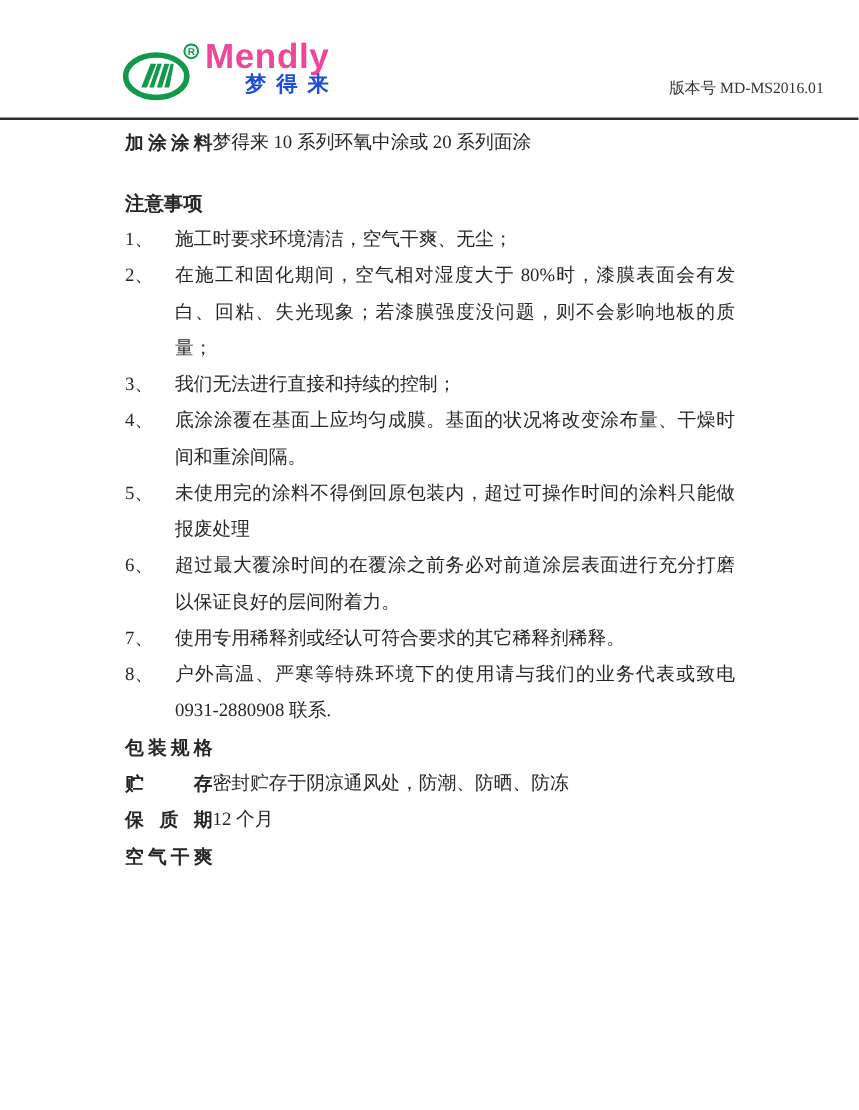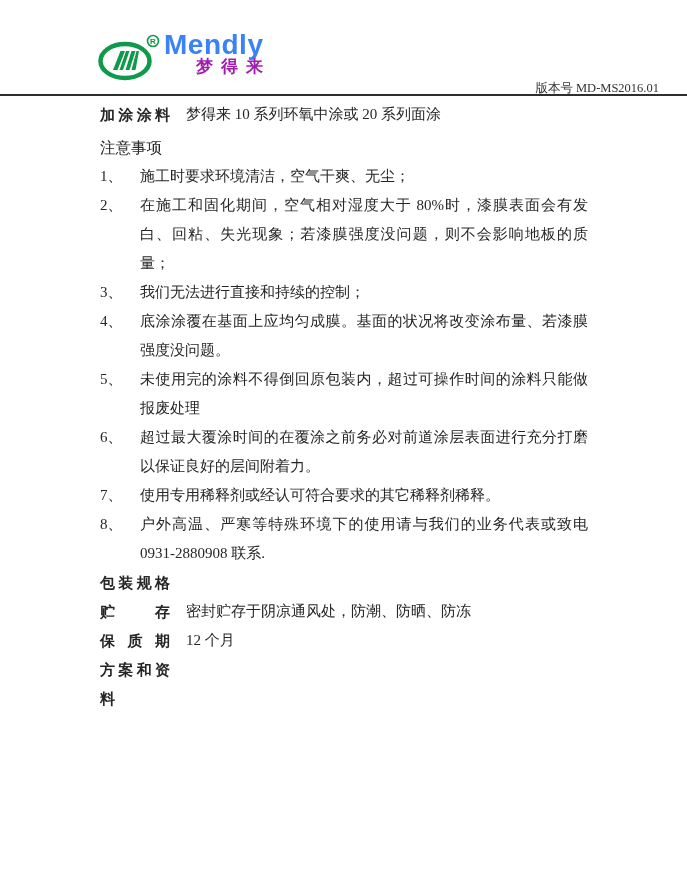--- a/index.html
+++ b/index.html
@@ -18,36 +18,36 @@
   
   .header { position: absolute; top: 0; left: 0; width: 687px; height: 96px; }
   .logo { position: absolute; left: 98px; top: 28px; display: flex; align-items: flex-start; }
   .logo-mark { display: block; }
   .logo-text { margin-left: 4px; margin-top: 4px; }
   .brand-en {
     font-family: "Liberation Sans", "DejaVu Sans", sans-serif;
     font-weight: 800;
     font-size: 28px;
     line-height: 26px;
-    color: #3b82f6;
+    color: #ec4899;
     letter-spacing: 0.5px;
   }
   .brand-cn {
-    font-family: Liberation Mono, monospace;
+    font-family: Liberation Serif, serif;
     font-weight: 700;
     font-size: 17px;
     line-height: 20px;
-    color: #a21caf;
+    color: #1d4ed8;
     letter-spacing: 8px;
     padding-left: 32px;
     white-space: nowrap;
   }
   .version {
     position: absolute;
-    top: 80px;
+    top: 62px;
     right: 28px;
     font-size: 12.5px;
     color: #333333;
   }
   .rule {
     position: absolute;
     top: 94px;
     left: 0;
     width: 687px;
     height: 2px;
@@ -68,27 +68,27 @@
     flex: 0 0 70px;
     width: 70px;
     font-weight: bold;
     text-align: justify;
     text-align-last: justify;
     font-family: "Liberation Sans", "DejaVu Sans", sans-serif;
     font-size: 15px;
   }
   .kv-value {
     flex: 1;
-    margin-left: 16px;
+    margin-left: 0;
     text-align: justify;
   }
   .section-heading {
-    margin-top: 4px;
+    margin-top: 20px;
     font-size: 15.5px;
-    font-weight: normal;
+    font-weight: bold;
     font-family: "Liberation Sans", "DejaVu Sans", sans-serif;
     line-height: 29px;
   }
   .notes { list-style: none; }
   .note-item {
     position: relative;
     padding-left: 40px;
     text-align: justify;
   }
   .note-num {
@@ -141,21 +141,21 @@
       <li class="note-item">
         <span class="note-num">2、</span>
         <span class="note-text">在施工和固化期间，空气相对湿度大于 80%时，漆膜表面会有发白、回粘、失光现象；若漆膜强度没问题，则不会影响地板的质量；</span>
       </li>
       <li class="note-item">
         <span class="note-num">3、</span>
         <span class="note-text">我们无法进行直接和持续的控制；</span>
       </li>
       <li class="note-item">
         <span class="note-num">4、</span>
-        <span class="note-text">底涂涂覆在基面上应均匀成膜。基面的状况将改变涂布量、若漆膜强度没问题。</span>
+        <span class="note-text">底涂涂覆在基面上应均匀成膜。基面的状况将改变涂布量、干燥时间和重涂间隔。</span>
       </li>
       <li class="note-item">
         <span class="note-num">5、</span>
         <span class="note-text">未使用完的涂料不得倒回原包装内，超过可操作时间的涂料只能做报废处理</span>
       </li>
       <li class="note-item">
         <span class="note-num">6、</span>
         <span class="note-text">超过最大覆涂时间的在覆涂之前务必对前道涂层表面进行充分打磨以保证良好的层间附着力。</span>
       </li>
       <li class="note-item">
@@ -177,17 +177,17 @@
       <span class="kv-value">密封贮存于阴凉通风处，防潮、防晒、防冻</span>
     </div>
 
     <div class="kv-row">
       <span class="kv-label">保质期</span>
       <span class="kv-value">12 个月</span>
     </div>
 
 
     <div class="kv-row">
-      <span class="kv-label">方案和资料</span>
+      <span class="kv-label">空气干爽</span>
     </div>
 
   </div>
 </div>
 
 </body></html>

